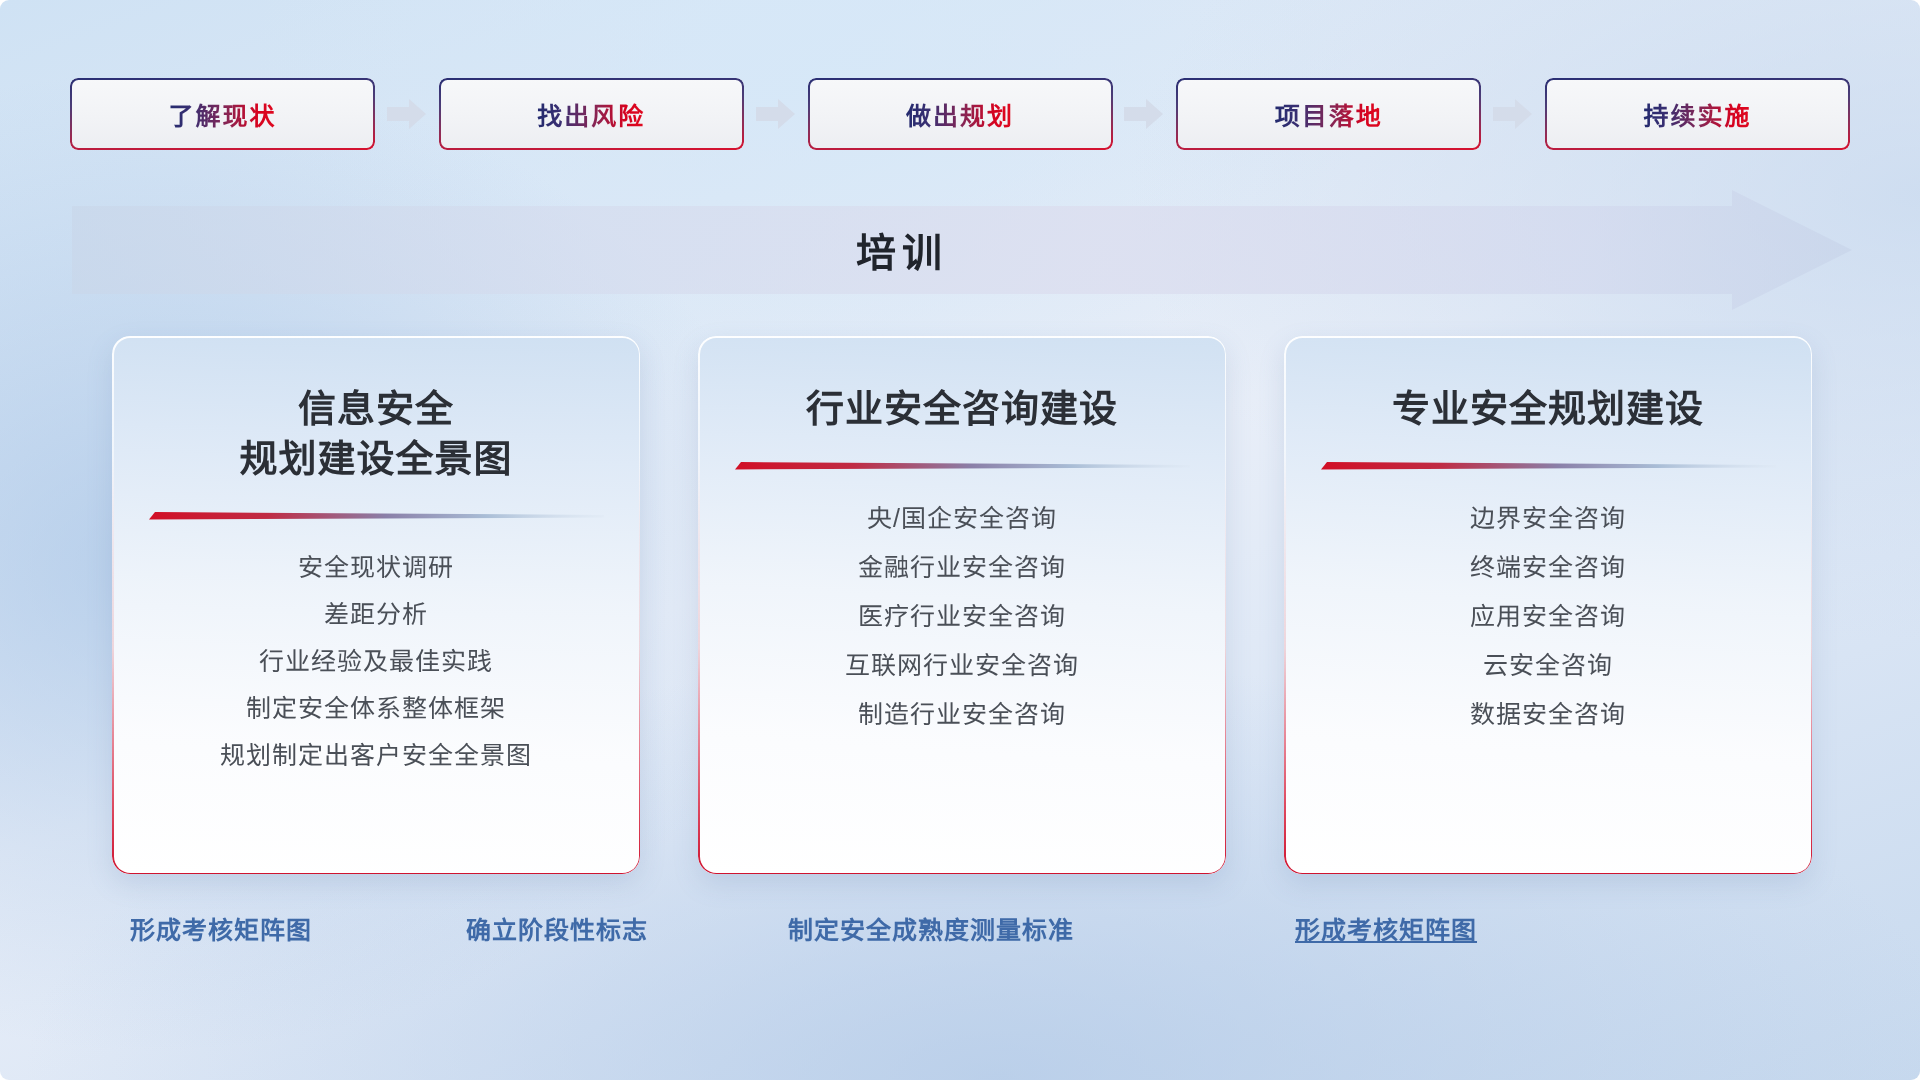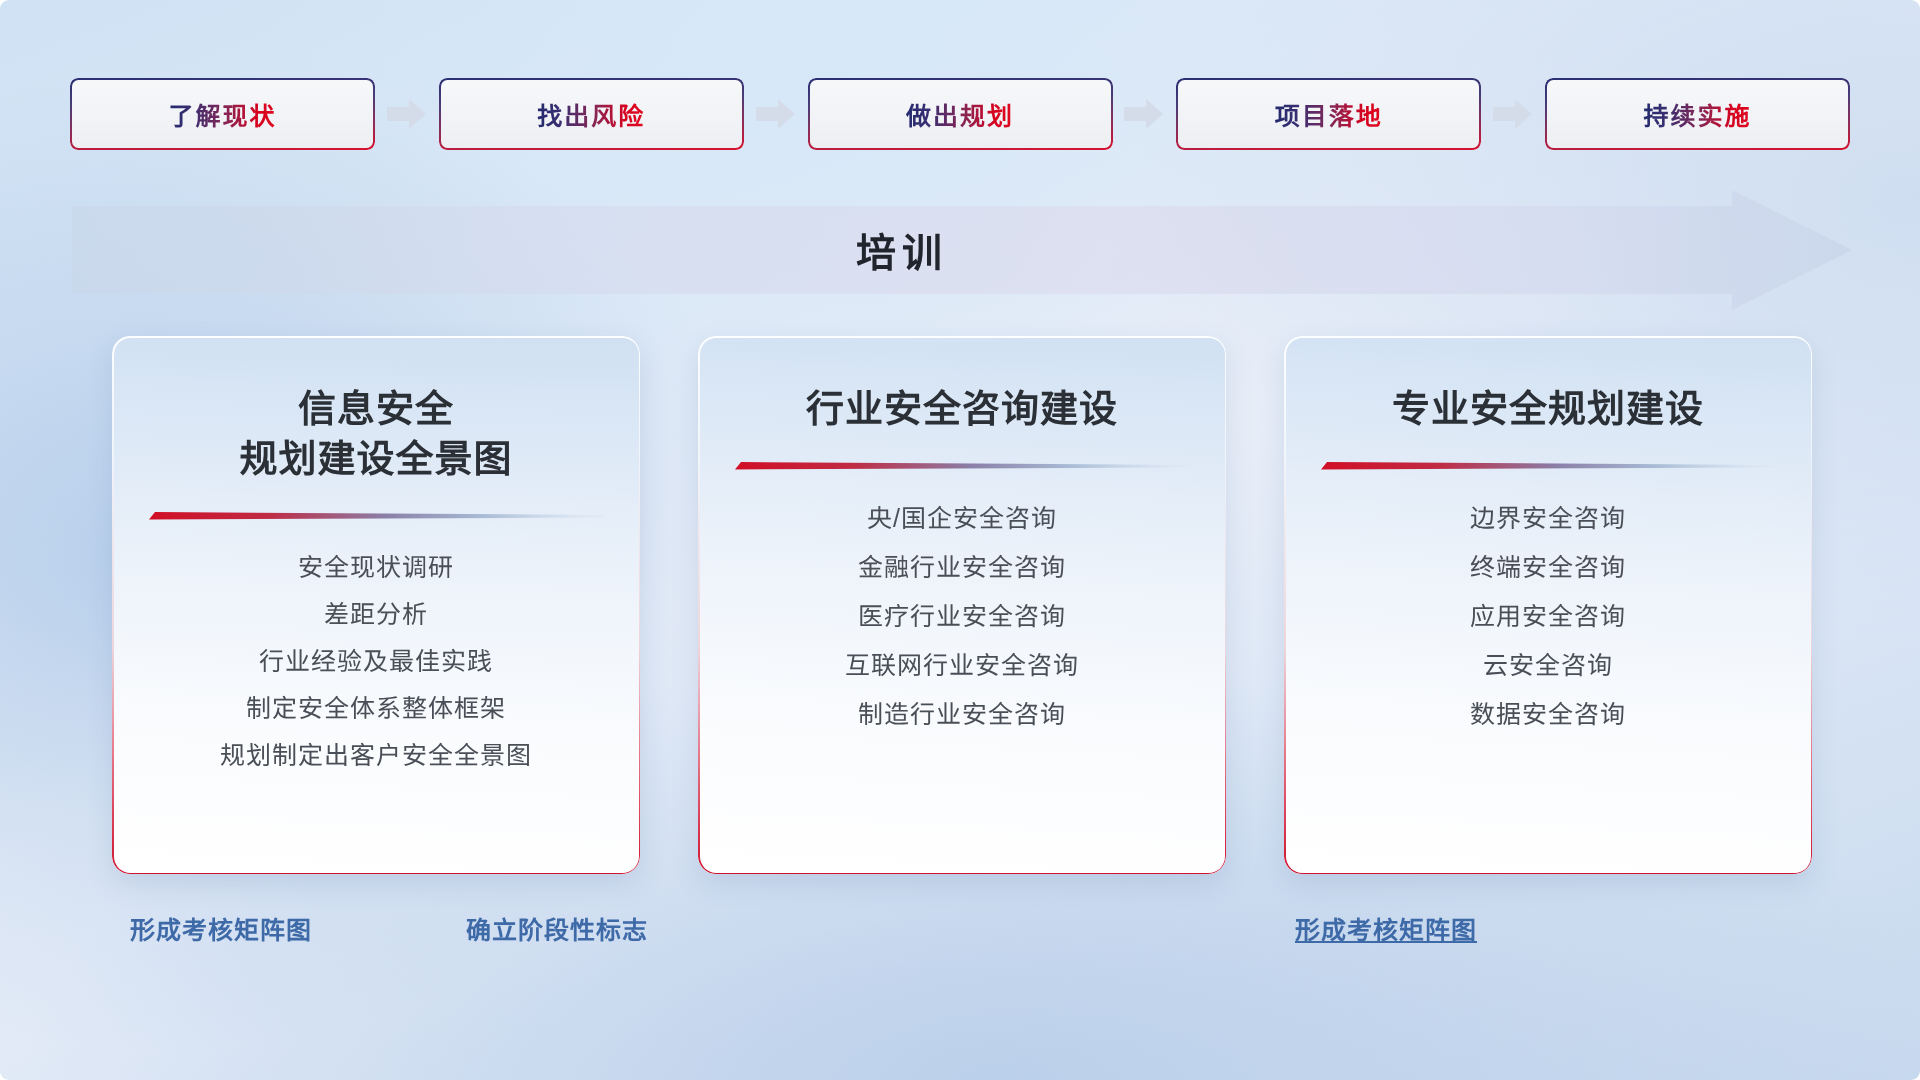--- a/index.html
+++ b/index.html
@@ -359,16 +359,17 @@
         <li>应用安全咨询</li>
         <li>云安全咨询</li>
         <li>数据安全咨询</li>
       </ul>
     </section>
   </div>
 
   <div id="captions">
     <span class="caption c0">形成考核矩阵图</span>
     <span class="caption c1">确立阶段性标志</span>
+    <span class="caption c2">制定安全成熟度测量标准</span>
     <span class="caption c3">形成考核矩阵图</span>
   </div>
 
 </div>
 
 </body></html>

